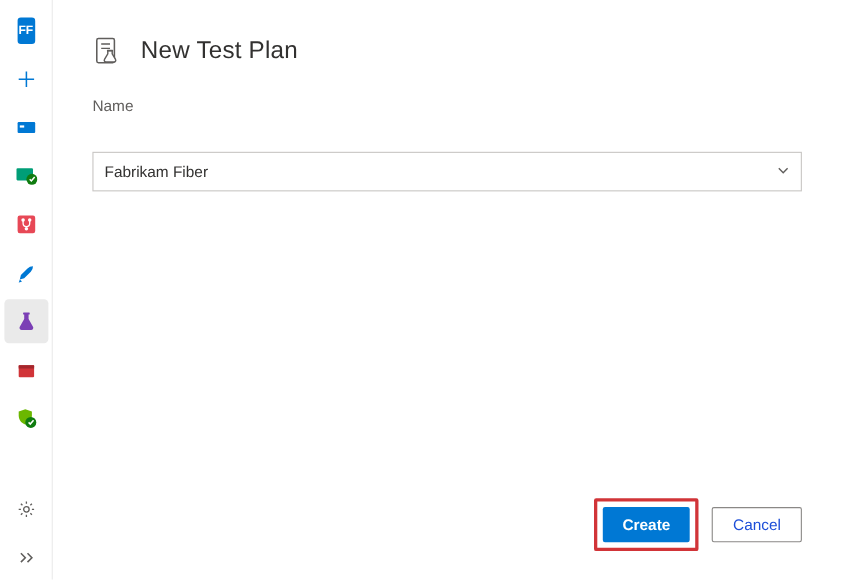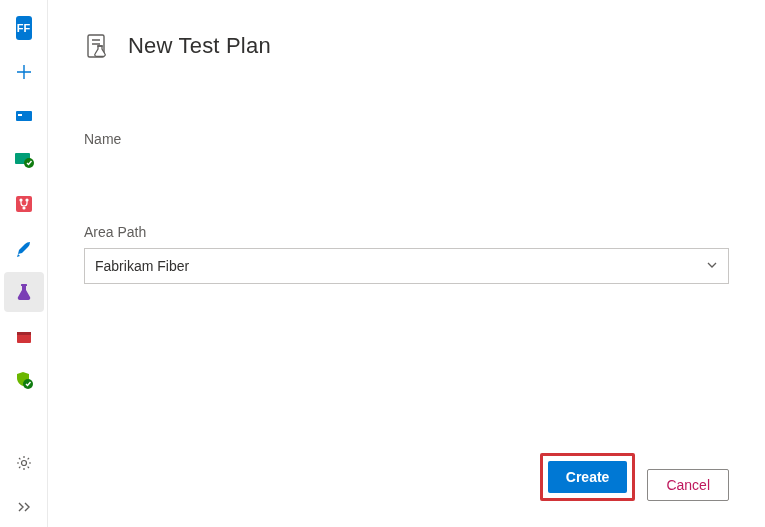--- a/index.html
+++ b/index.html
@@ -77,21 +77,20 @@
     .header-title {
       font-size: 22px;
       font-weight: 400;
       color: #323130;
       letter-spacing: 0.2px;
     }
     .field-label {
       font-size: 14px;
       color: #605e5c;
       margin-bottom: 8px;
-      margin-top: 43px;
     }
     .text-input {
       width: 100%;
       height: 32px;
       border: 1px solid #8a8886;
       padding: 0 10px;
       font-size: 14px;
       font-family: inherit;
       outline: none;
     }
@@ -112,21 +111,21 @@
     .highlight-box {
       border: 3px solid #d13438;
       padding: 4px;
       border-radius: 2px;
     }
     .field-group { margin-bottom: 26px; }
     .footer {
       margin-top: auto;
       display: flex;
       justify-content: flex-end;
-      align-items: flex-end;
+      align-items: center;
       gap: 12px;
     }
     .btn {
       height: 32px;
       padding: 0 18px;
       font-size: 14px;
       font-family: inherit;
       border: none;
       cursor: pointer;
       display: flex;
@@ -134,21 +133,21 @@
       justify-content: center;
       border-radius: 2px;
     }
     .btn-primary {
       background: #0078d4;
       color: #fff;
       font-weight: 600;
     }
     .btn-secondary {
       background: #fff;
-      color: #be185d;
+      color: #1d4ed8;
       border: 1px solid #8a8886;
     }
     .btn-wrap-hl {
       border: 3px solid #d13438;
       padding: 5px;
       border-radius: 2px;
     }
   </style>
 </head>
 <body>
@@ -254,21 +253,20 @@
       </svg>
     </span>
     <h1 class="header-title">New Test Plan</h1>
   </div>
 
   <div class="field-group">
     <div class="field-label">Name</div>
   </div>
 
   <div class="field-group">
-    <div class="field-label">Area Path</div>
     <div class="dropdown">
       <span class="dropdown-value">Fabrikam Fiber</span>
       <span class="chevron">
         <svg width="12" height="12" viewBox="0 0 12 12">
             <path d="M2 4l4 4 4-4" stroke="#605e5c" stroke-width="1.3" fill="none"></path>
           </svg>
       </span>
     </div>
   </div>
 

